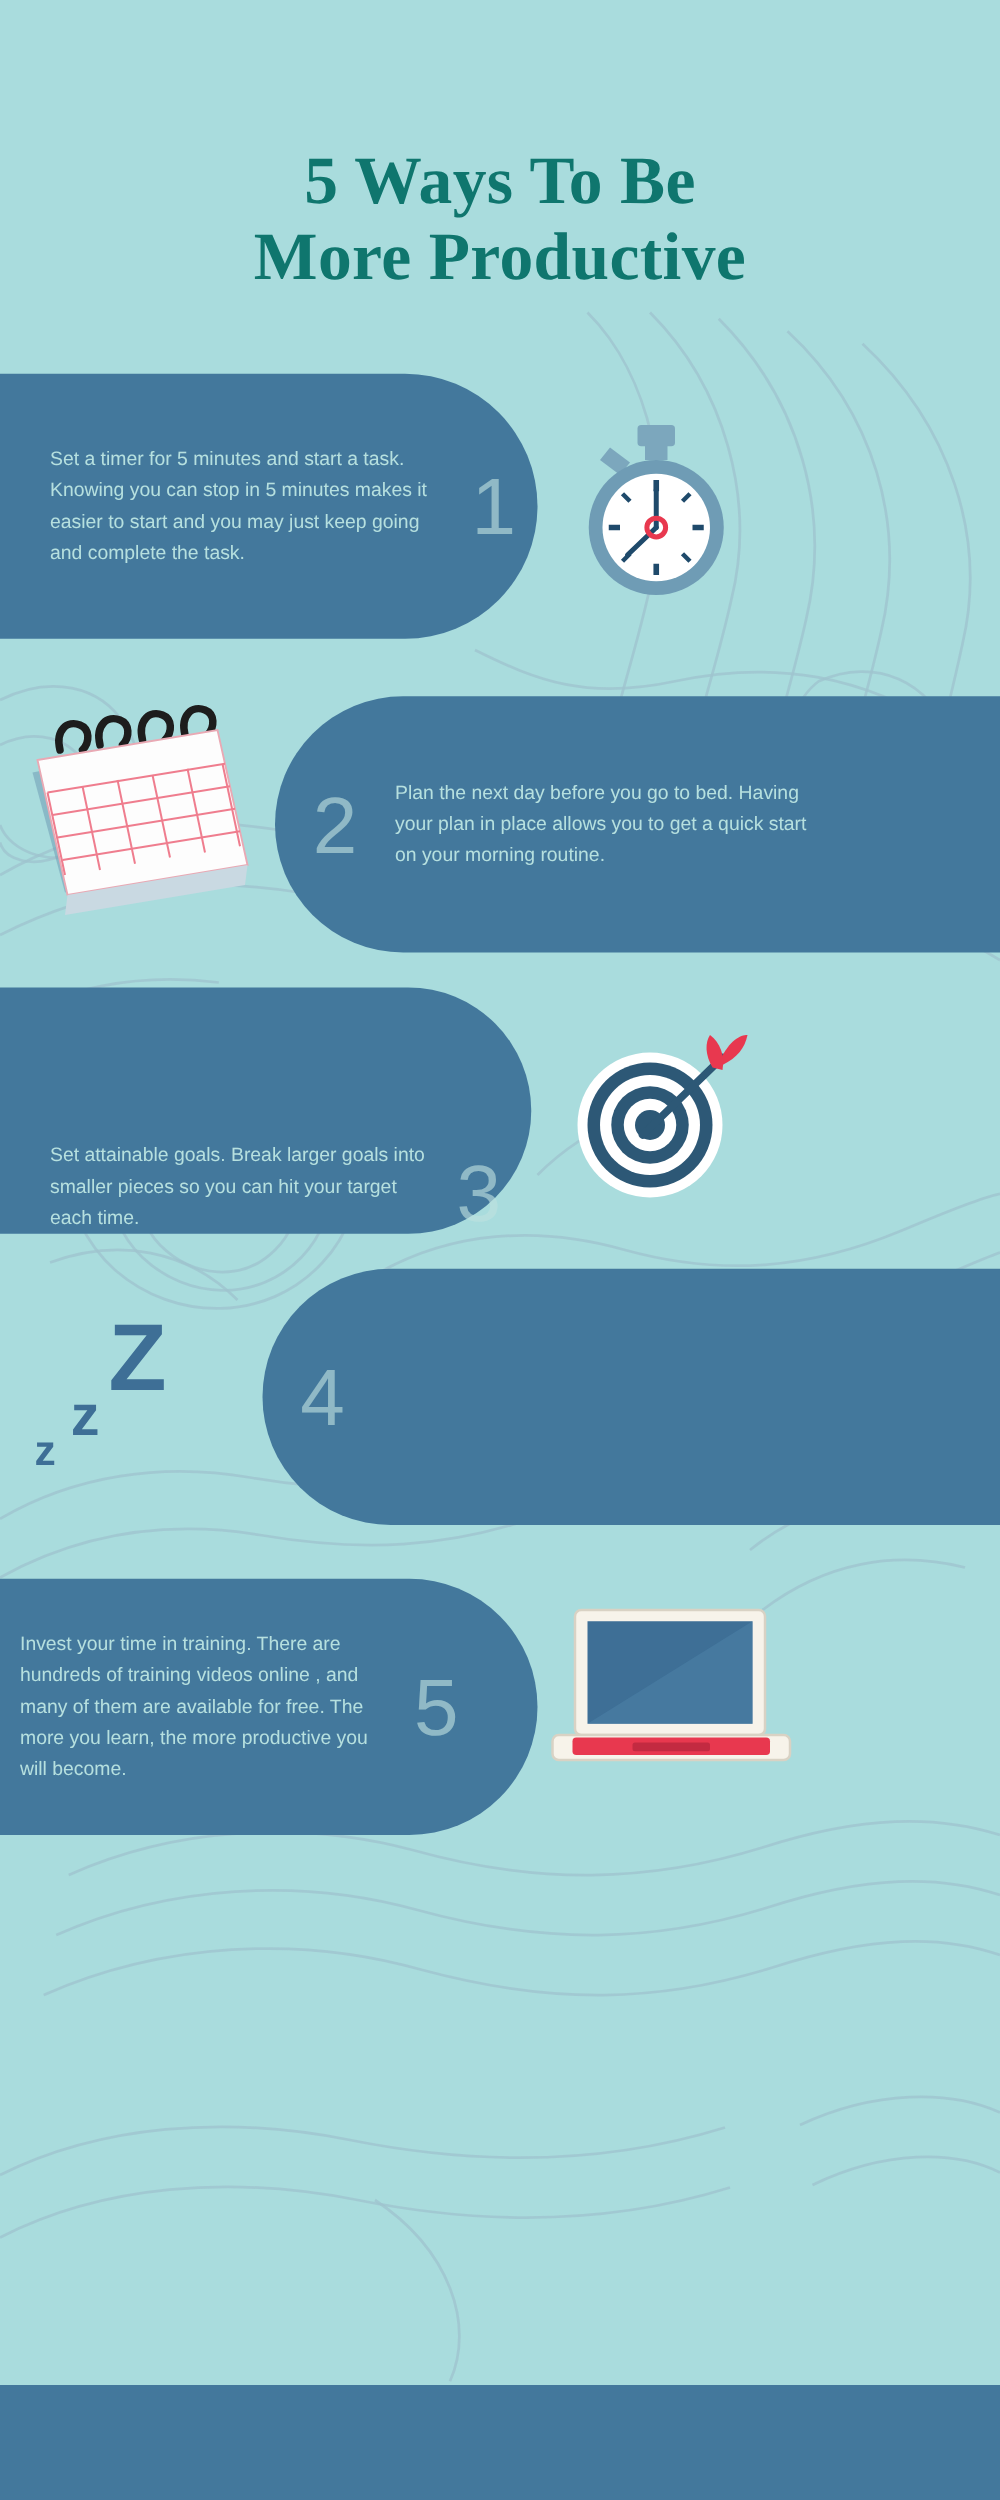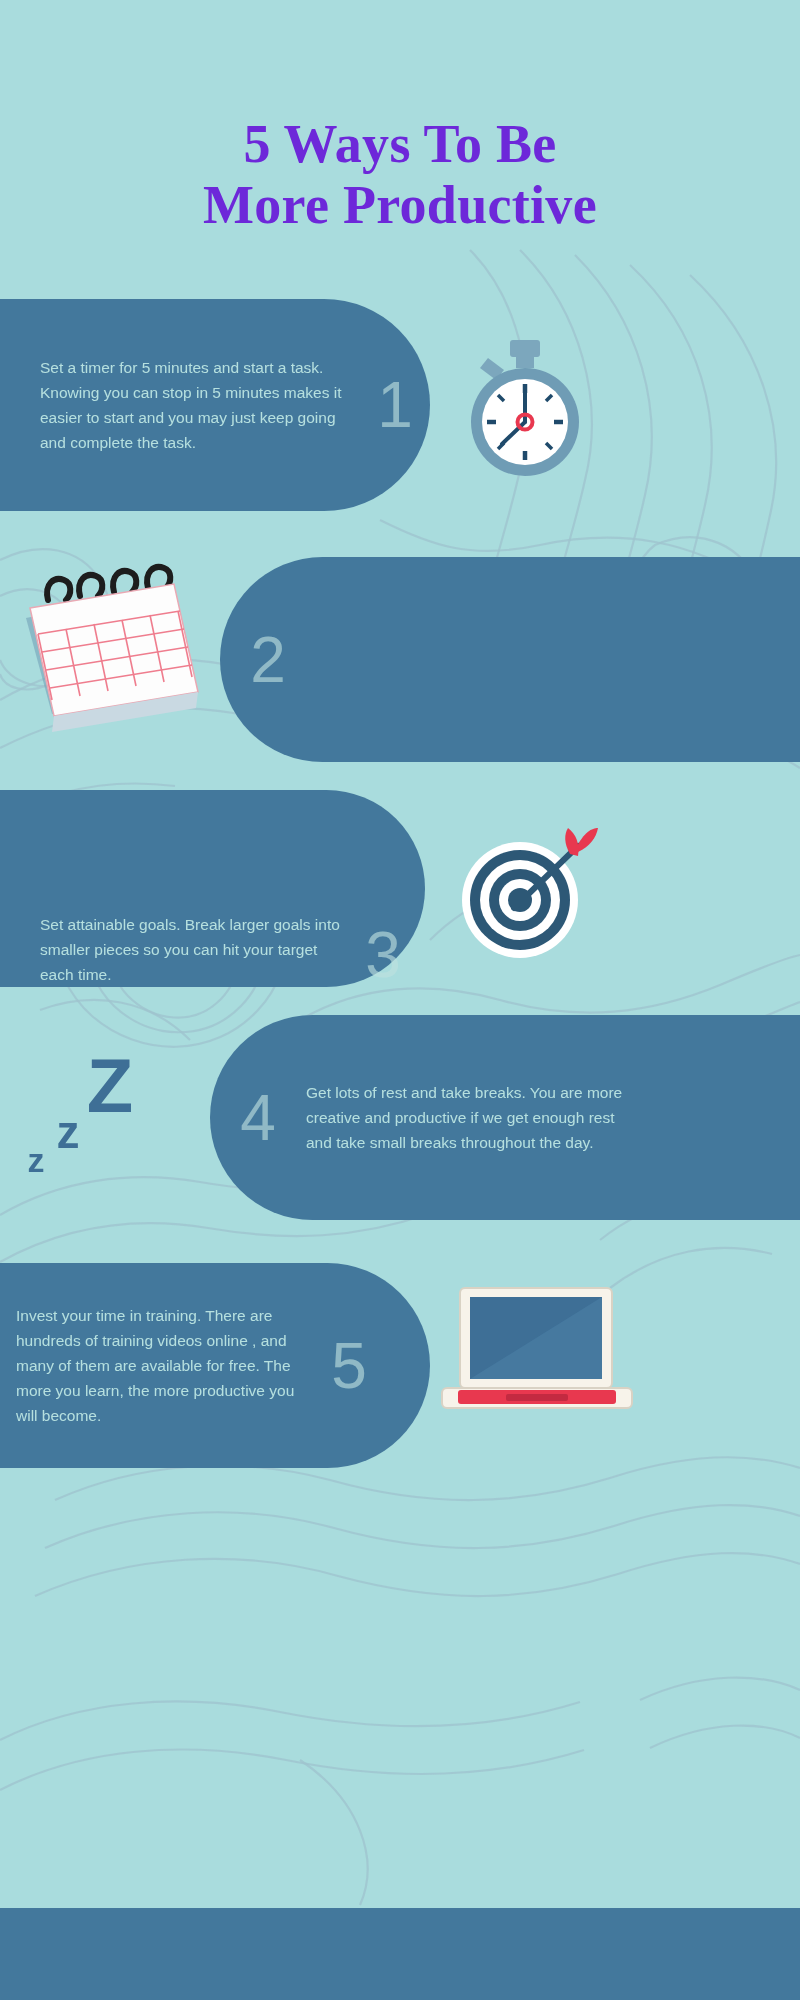--- a/index.html
+++ b/index.html
@@ -14,21 +14,21 @@
   #topo{position:absolute;inset:0;width:800px;height:2000px;z-index:0;}
   #topo path{fill:none;stroke:#9fc3ce;stroke-width:2.2;opacity:.75;}
 
   
   .title{
     position:absolute;left:0;right:0;top:78px;z-index:5;
     text-align:center;
     font-family:"Liberation Serif", serif;
     font-weight:bold;
     font-size:54px;line-height:1.12;
-    color:#6d28d9;
+    color:#0f766e;
     letter-spacing:.3px;
   }
   .title .l2{display:block;}
 
   
   .panel{position:absolute;z-index:3;background:#43789c;display:flex;align-items:center;}
   .panel.left{left:0;border-top-right-radius:150px;border-bottom-right-radius:150px;}
   .panel.right{right:0;border-top-left-radius:150px;border-bottom-left-radius:150px;}
 
   .ptext{
@@ -151,20 +151,21 @@
       <line x1="100" y1="59" x2="94" y2="65"></line>
       <line x1="52" y1="107" x2="46" y2="113"></line>
     </g>
     <line x1="73" y1="86" x2="73" y2="56" stroke="#1f4a6b" stroke-width="4" stroke-linecap="round"></line>
     <line x1="73" y1="86" x2="50" y2="108" stroke="#1f4a6b" stroke-width="4" stroke-linecap="round"></line>
     <circle cx="73" cy="86" r="7.5" fill="none" stroke="#e8384f" stroke-width="4"></circle>
   </svg>
 
   <div class="panel right" id="panel2">
     <div class="pnum">2</div>
+    <div class="ptext">Plan the next day before you go to bed. Having your plan in place allows you to get a quick start on your morning routine.</div>
   </div>
 
   <svg class="ill" id="ill2" width="200" height="190" viewBox="0 0 200 190">
     <path d="M18 62 L150 36 L182 126 L44 158 Z" fill="#6f9cb5" opacity=".55"></path>
     <g fill="none" stroke="#1d1d1d" stroke-width="6" stroke-linecap="round">
       <path d="M40 44 C36 28 46 20 56 24 C64 27 64 38 58 44"></path>
       <path d="M72 40 C68 24 78 16 88 20 C96 23 96 34 90 40"></path>
       <path d="M106 36 C102 20 112 12 122 16 C130 19 130 30 124 36"></path>
       <path d="M140 32 C136 16 146 8 156 12 C164 15 164 26 158 32"></path>
     </g>
@@ -196,21 +197,20 @@
     <circle cx="68" cy="80" r="31" fill="#2d5876"></circle>
     <circle cx="68" cy="80" r="21" fill="#ffffff"></circle>
     <circle cx="68" cy="80" r="12" fill="#2d5876"></circle>
     <line x1="62" y1="88" x2="126" y2="26" stroke="#2d5876" stroke-width="6" stroke-linecap="round"></line>
     <path d="M124 28 C132 12 140 8 146 8 C144 18 138 26 126 32 Z" fill="#e8384f"></path>
     <path d="M118 34 C112 24 112 14 116 8 C124 14 128 24 126 36 Z" fill="#e8384f"></path>
   </svg>
 
   <div class="panel right" id="panel4">
     <div class="pnum">4</div>
-    <div class="ptext">Get lots of rest and take breaks. You are more creative and productive if we get enough rest and take small breaks throughout the day.</div>
   </div>
 
   <svg class="ill" id="ill4" width="160" height="150" viewBox="0 0 160 150">
     <text x="92" y="72" text-anchor="middle" font-family="Liberation Sans, sans-serif" font-size="76" font-weight="bold" fill="#3e6f96">Z</text>
     <text x="50" y="108" text-anchor="middle" font-family="Liberation Sans, sans-serif" font-size="46" font-weight="bold" fill="#3e6f96">z</text>
     <text x="18" y="132" text-anchor="middle" font-family="Liberation Sans, sans-serif" font-size="34" font-weight="bold" fill="#3e6f96">z</text>
   </svg>
 
   <div class="panel left" id="panel5">
     <div class="ptext">Invest your time in training. There are hundreds of training videos online , and many of them are available for free. The more you learn, the more productive you will become.</div>

